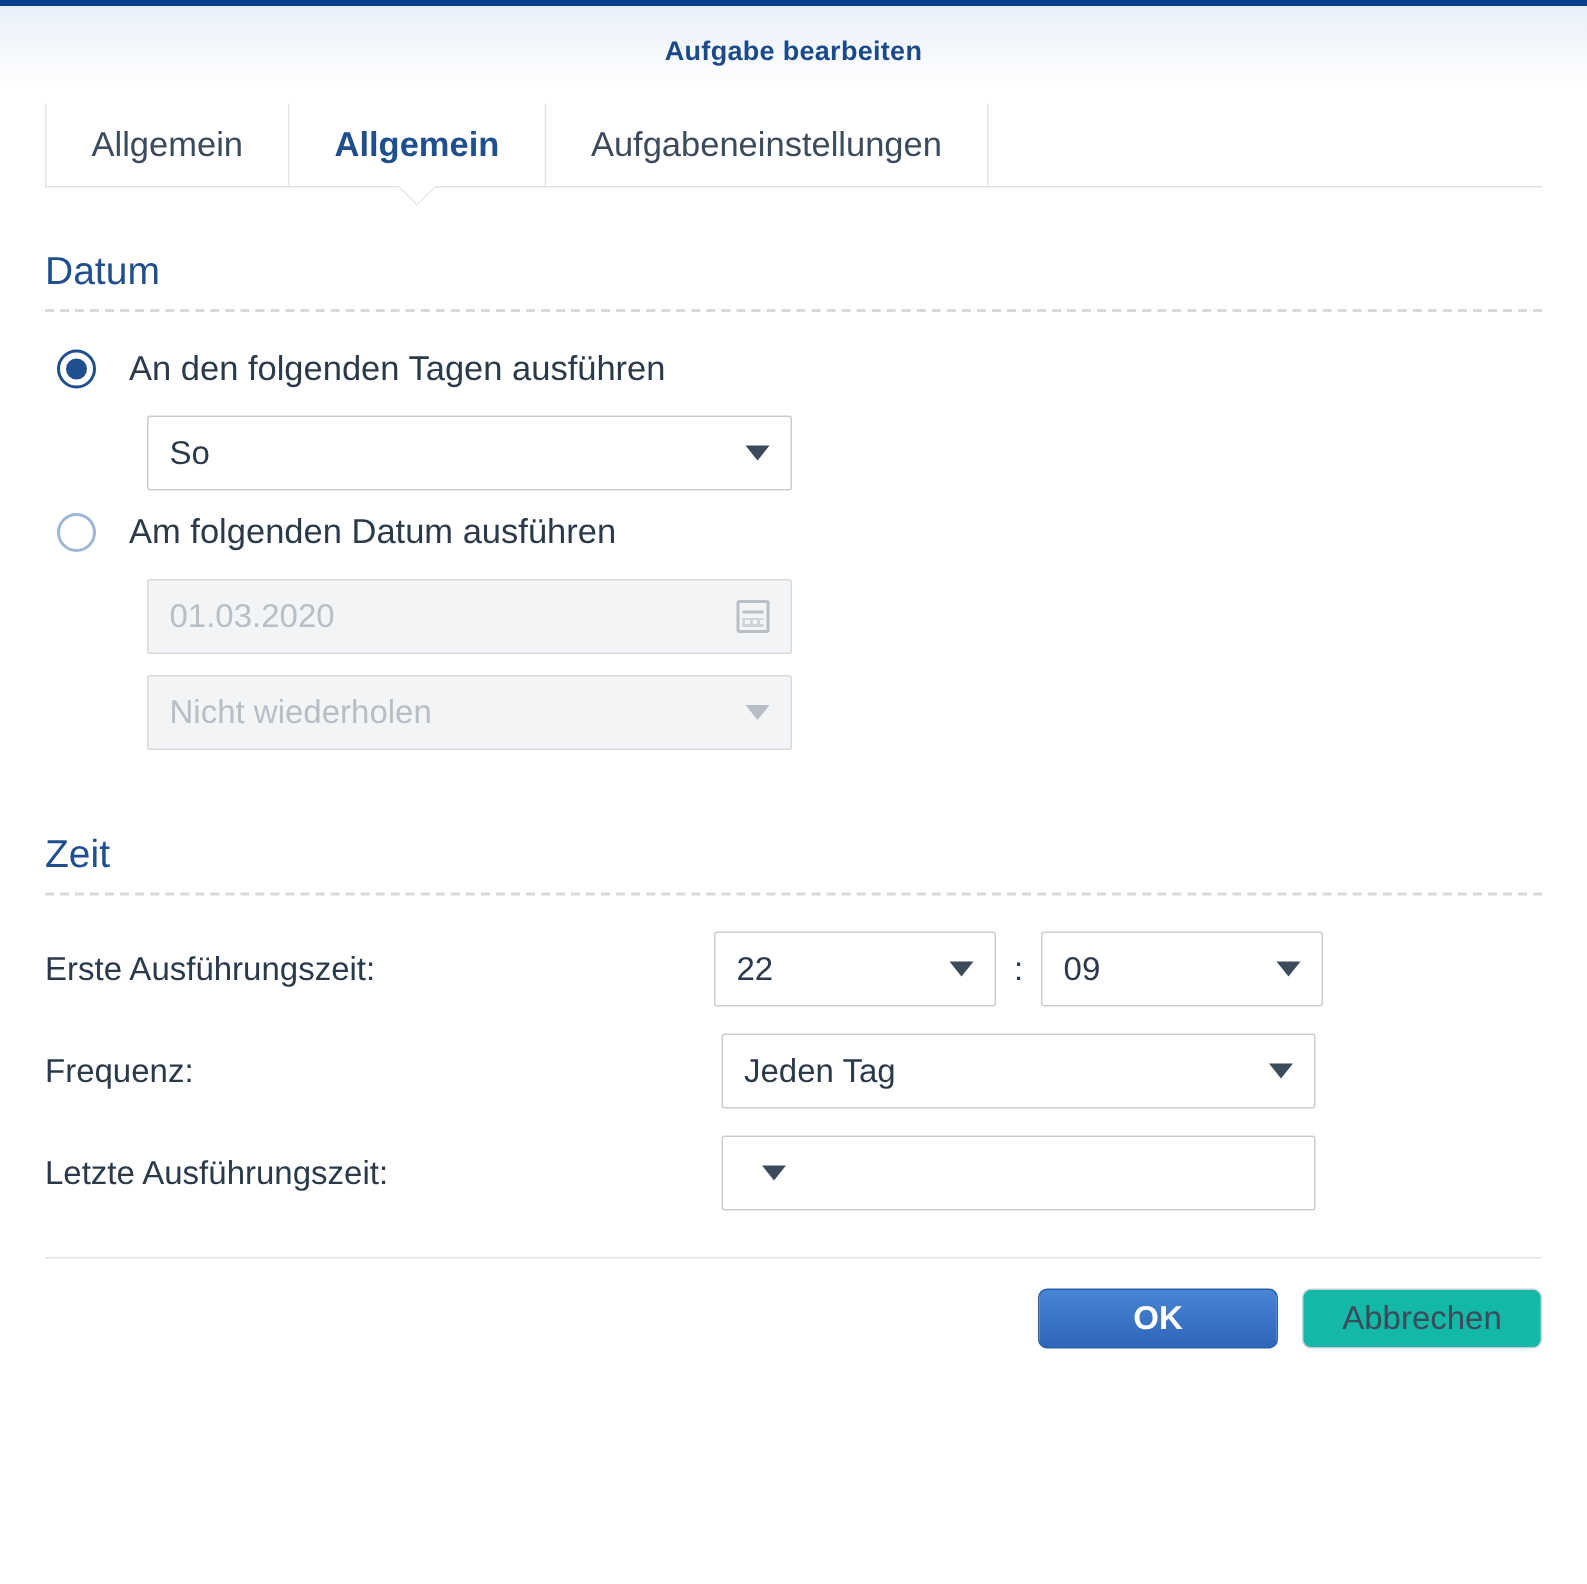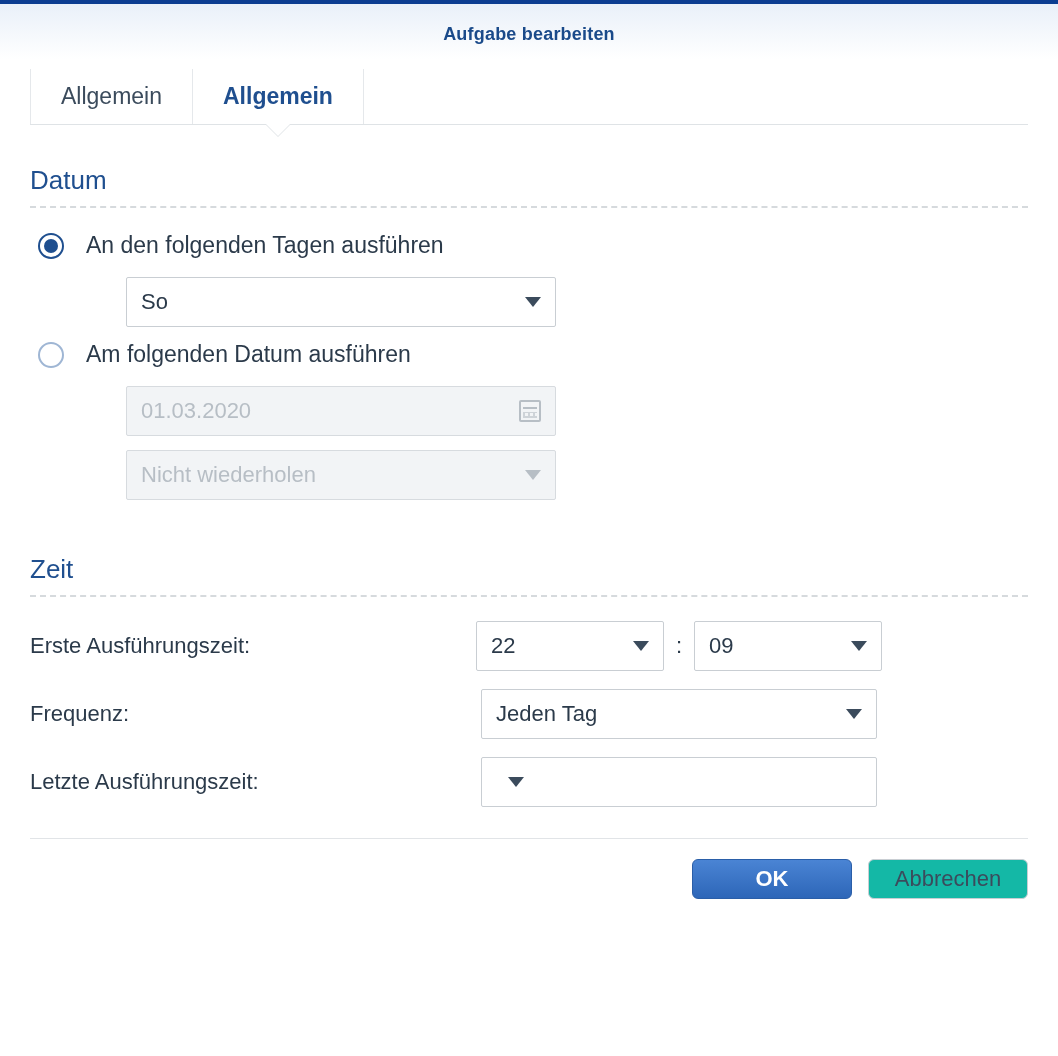--- a/index.html
+++ b/index.html
@@ -117,21 +117,21 @@
   }
   .radio.checked { border-color: #1f4f8f; }
   .radio.checked::after {
     content: "";
     width: 14px; height: 14px;
     border-radius: 50%;
     background: #1f4f8f;
   }
   .radio-label { font-size: 23px; color: var(--text); }
 
-  .indent { margin-left: 72px; padding-left: 24px; }
+  .indent { margin-left: 44px; padding-left: 24px; }
 
   .field {
     display: flex;
     align-items: center;
     justify-content: space-between;
     border: 1px solid var(--border);
     border-radius: 2px;
     padding: 0 14px;
     height: 50px;
     box-sizing: border-box;
@@ -224,20 +224,23 @@
 
   <div class="content">
 
     <div class="tabs">
       <div class="tab-row">
         <div class="tab">
           <span>Allgemein</span>
         </div>
         <div class="tab active">
           <span>Allgemein</span>
+        </div>
+        <div class="tab">
+          <span>Aufgabeneinstellungen</span>
         </div>
       </div>
     </div>
 
     <div>
       <div class="section-title">Datum</div>
       <hr class="dashed-sep">
 
       <div class="radio-row">
         <span class="radio checked"></span>

